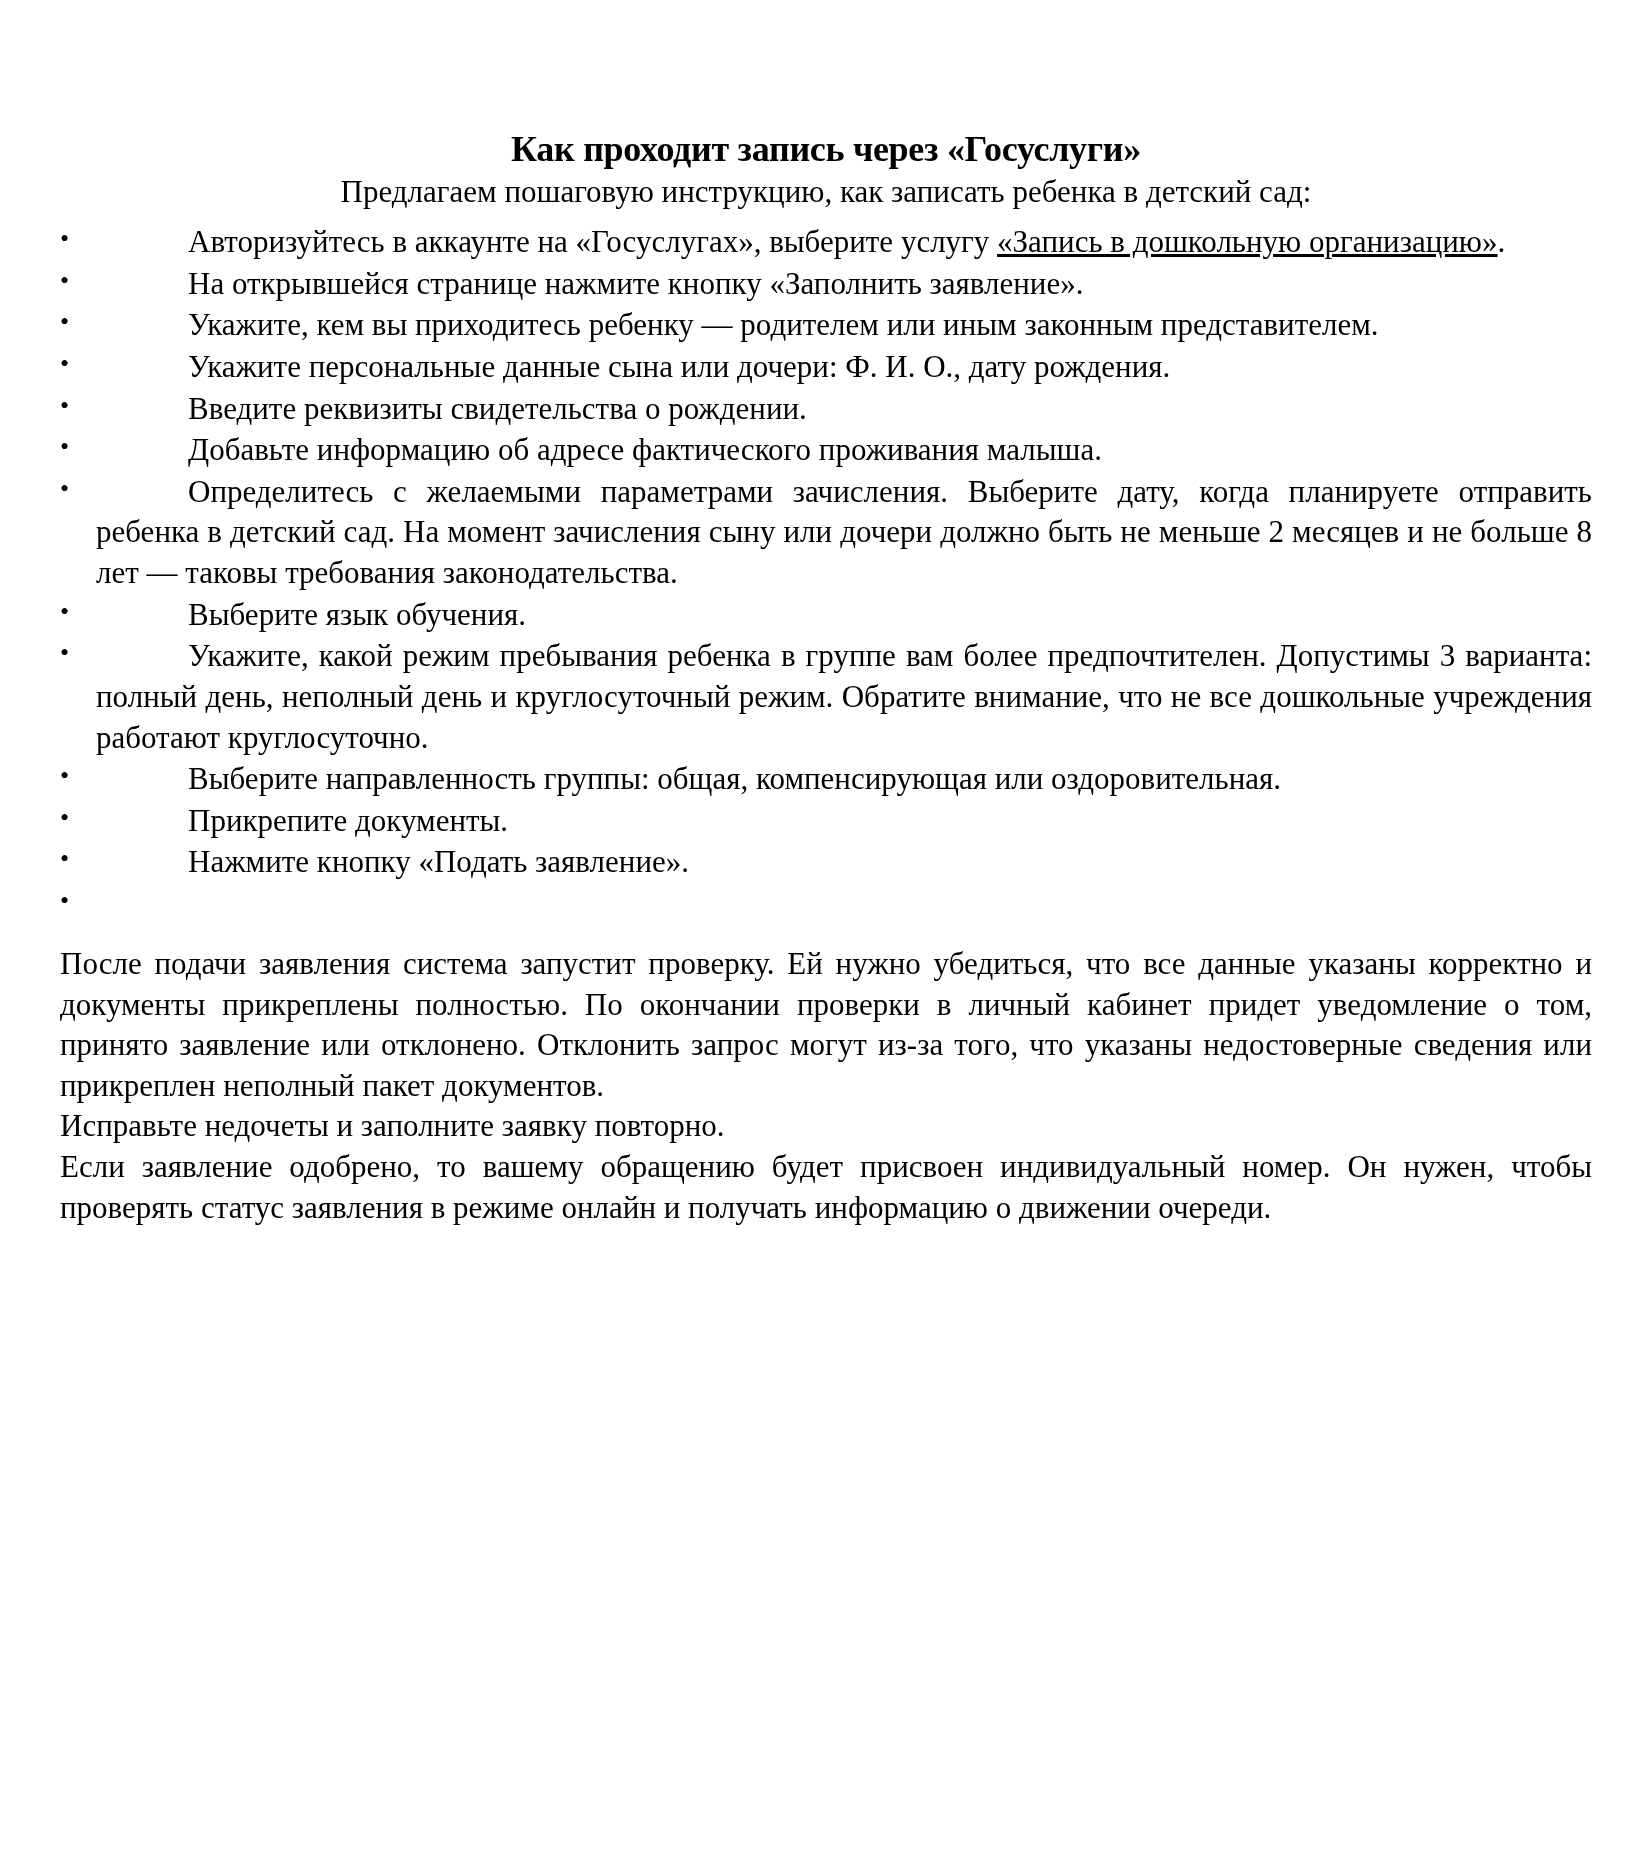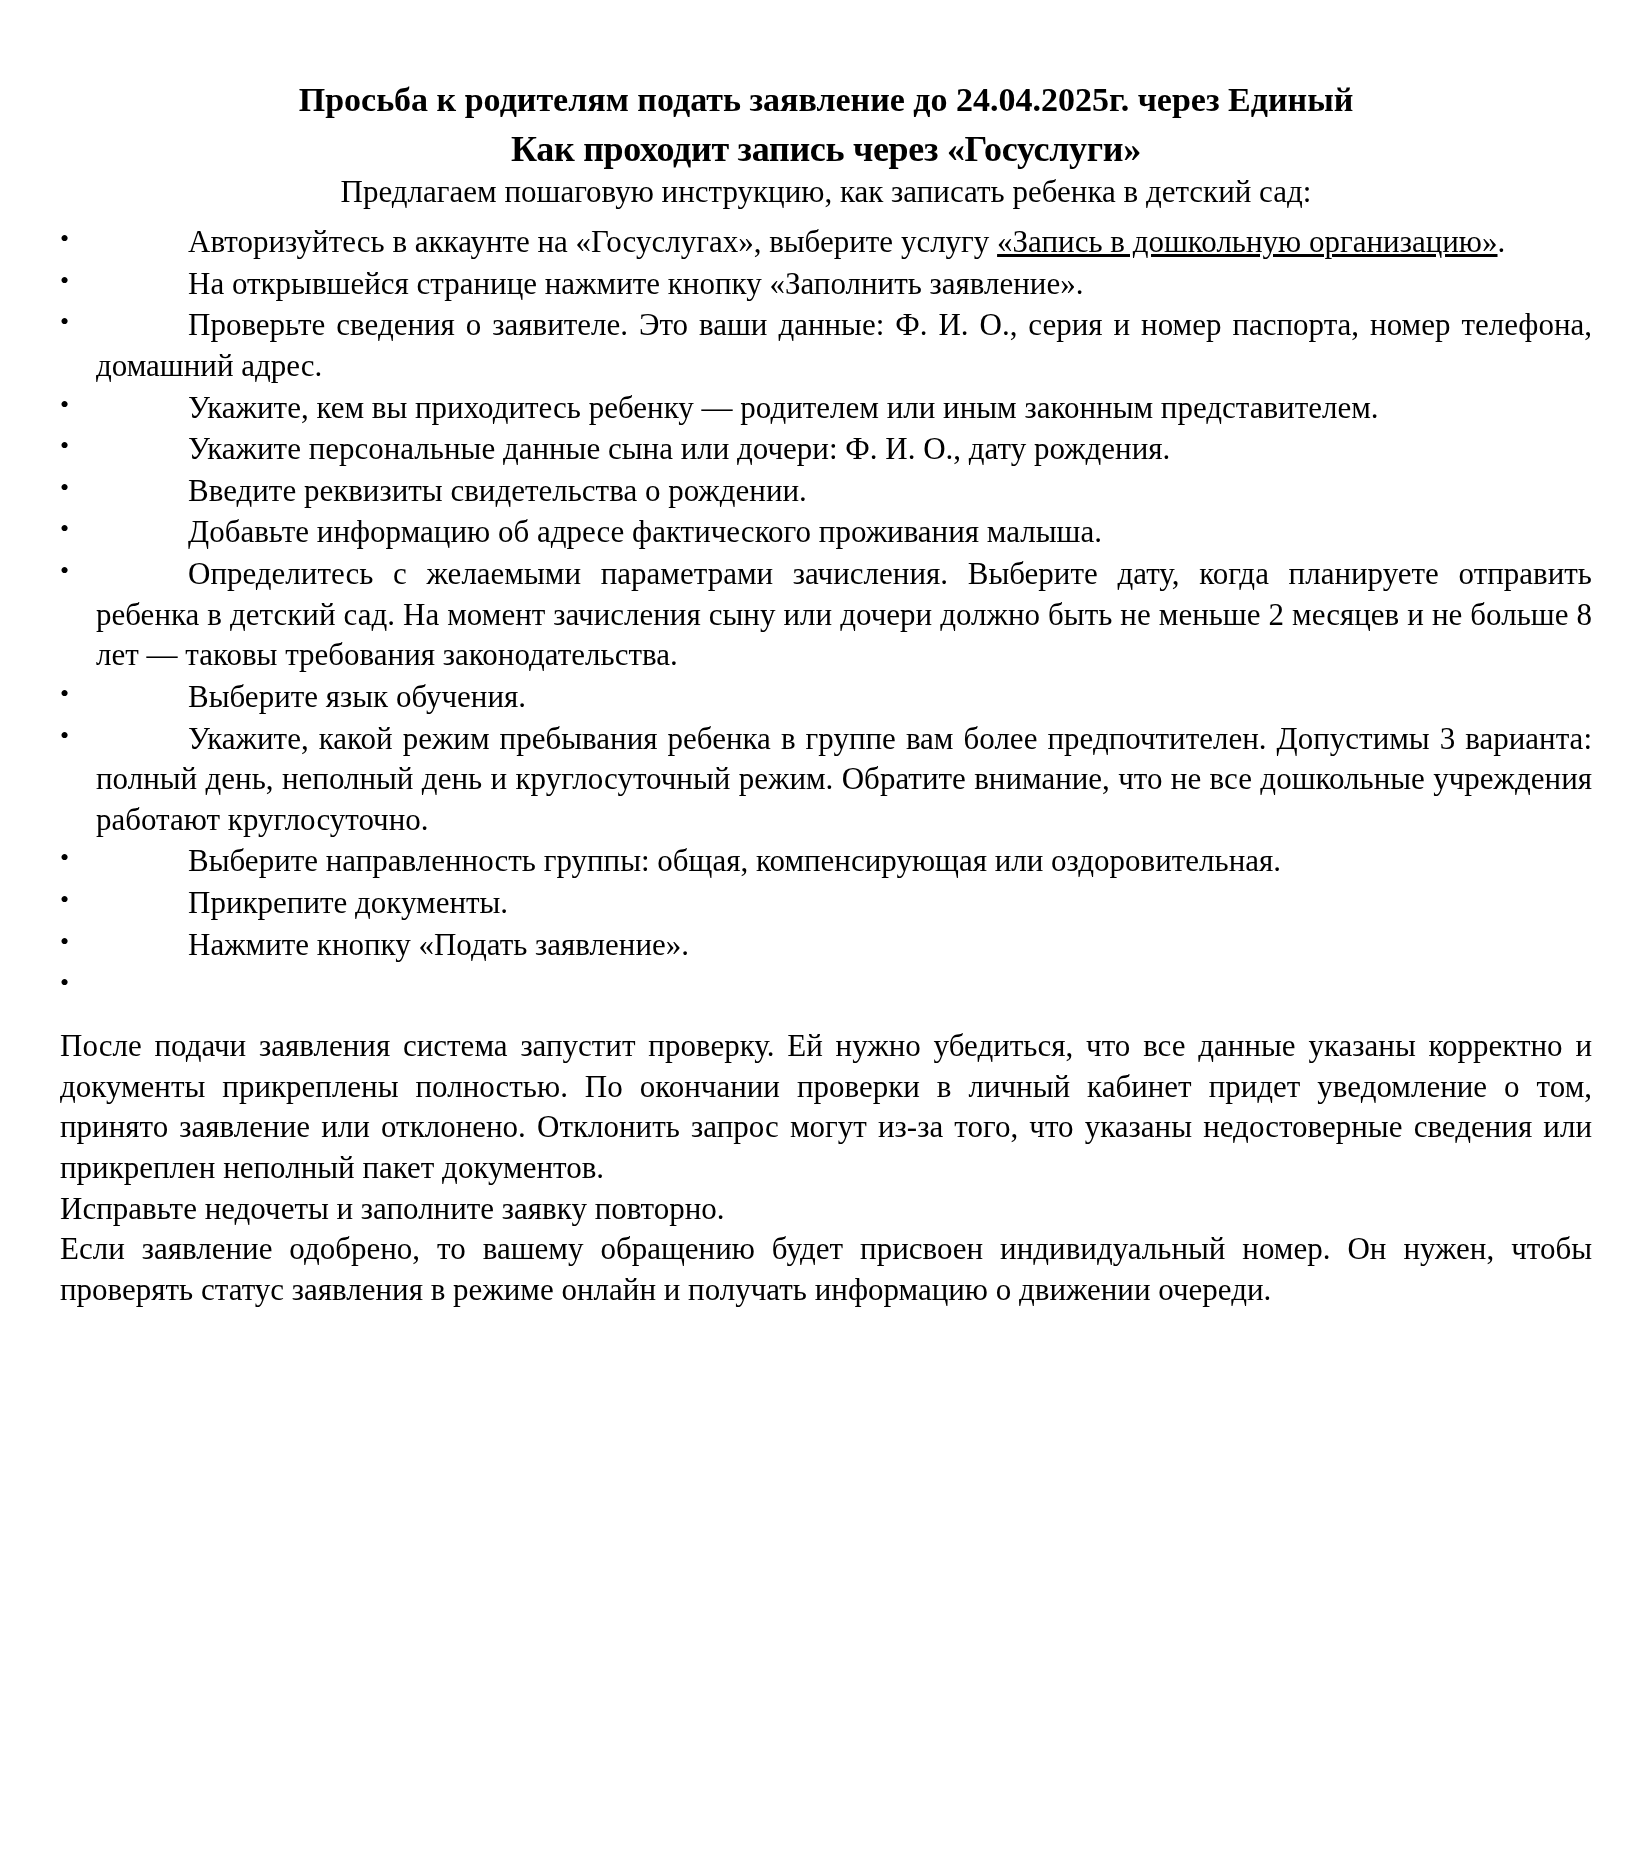--- a/index.html
+++ b/index.html
@@ -84,35 +84,33 @@
     margin-left: 36px;
     margin-top: 12px;
   }
 </style>
 </head>
 <body>
 
 <div class="page">
 
   <h1 class="title">
-    <span>Просьба к родителям подать заявление до 24.04.2025г. через Единый</span>
     <br>
   </h1>
 
   <div class="subtitle">Как проходит запись через «Госуслуги»</div>
 
   <div class="lead">Предлагаем пошаговую инструкцию, как записать ребенка в детский сад:</div>
 
   <div class="steps-wrap">
     <ul class="steps">
       <li>
         <span>Авторизуйтесь в аккаунте на «Госуслугах», выберите услугу </span><a class="link" href="#">«Запись в дошкольную организацию»</a><span>.</span>
       </li>
       <li><span>На открывшейся странице нажмите кнопку «Заполнить заявление».</span></li>
-      <li><span>Проверьте сведения о заявителе. Это ваши данные: Ф. И. О., серия и номер паспорта, номер телефона, домашний адрес.</span></li>
       <li><span>Укажите, кем вы приходитесь ребенку — родителем или иным законным представителем.</span></li>
       <li><span>Укажите персональные данные сына или дочери: Ф. И. О., дату рождения.</span></li>
       <li><span>Введите реквизиты свидетельства о рождении.</span></li>
       <li><span>Добавьте информацию об адресе фактического проживания малыша.</span></li>
       <li><span>Определитесь с желаемыми параметрами зачисления. Выберите дату, когда планируете отправить ребенка в детский сад. На момент зачисления сыну или дочери должно быть не меньше 2 месяцев и не больше 8 лет — таковы требования законодательства.</span></li>
       <li><span>Выберите язык обучения.</span></li>
       <li><span>Укажите, какой режим пребывания ребенка в группе вам более предпочтителен. Допустимы 3 варианта: полный день, неполный день и круглосуточный режим. Обратите внимание, что не все дошкольные учреждения работают круглосуточно.</span></li>
       <li><span>Выберите направленность группы: общая, компенсирующая или оздоровительная.</span></li>
       <li><span>Прикрепите документы.</span></li>
       <li><span>Нажмите кнопку «Подать заявление».</span></li>

